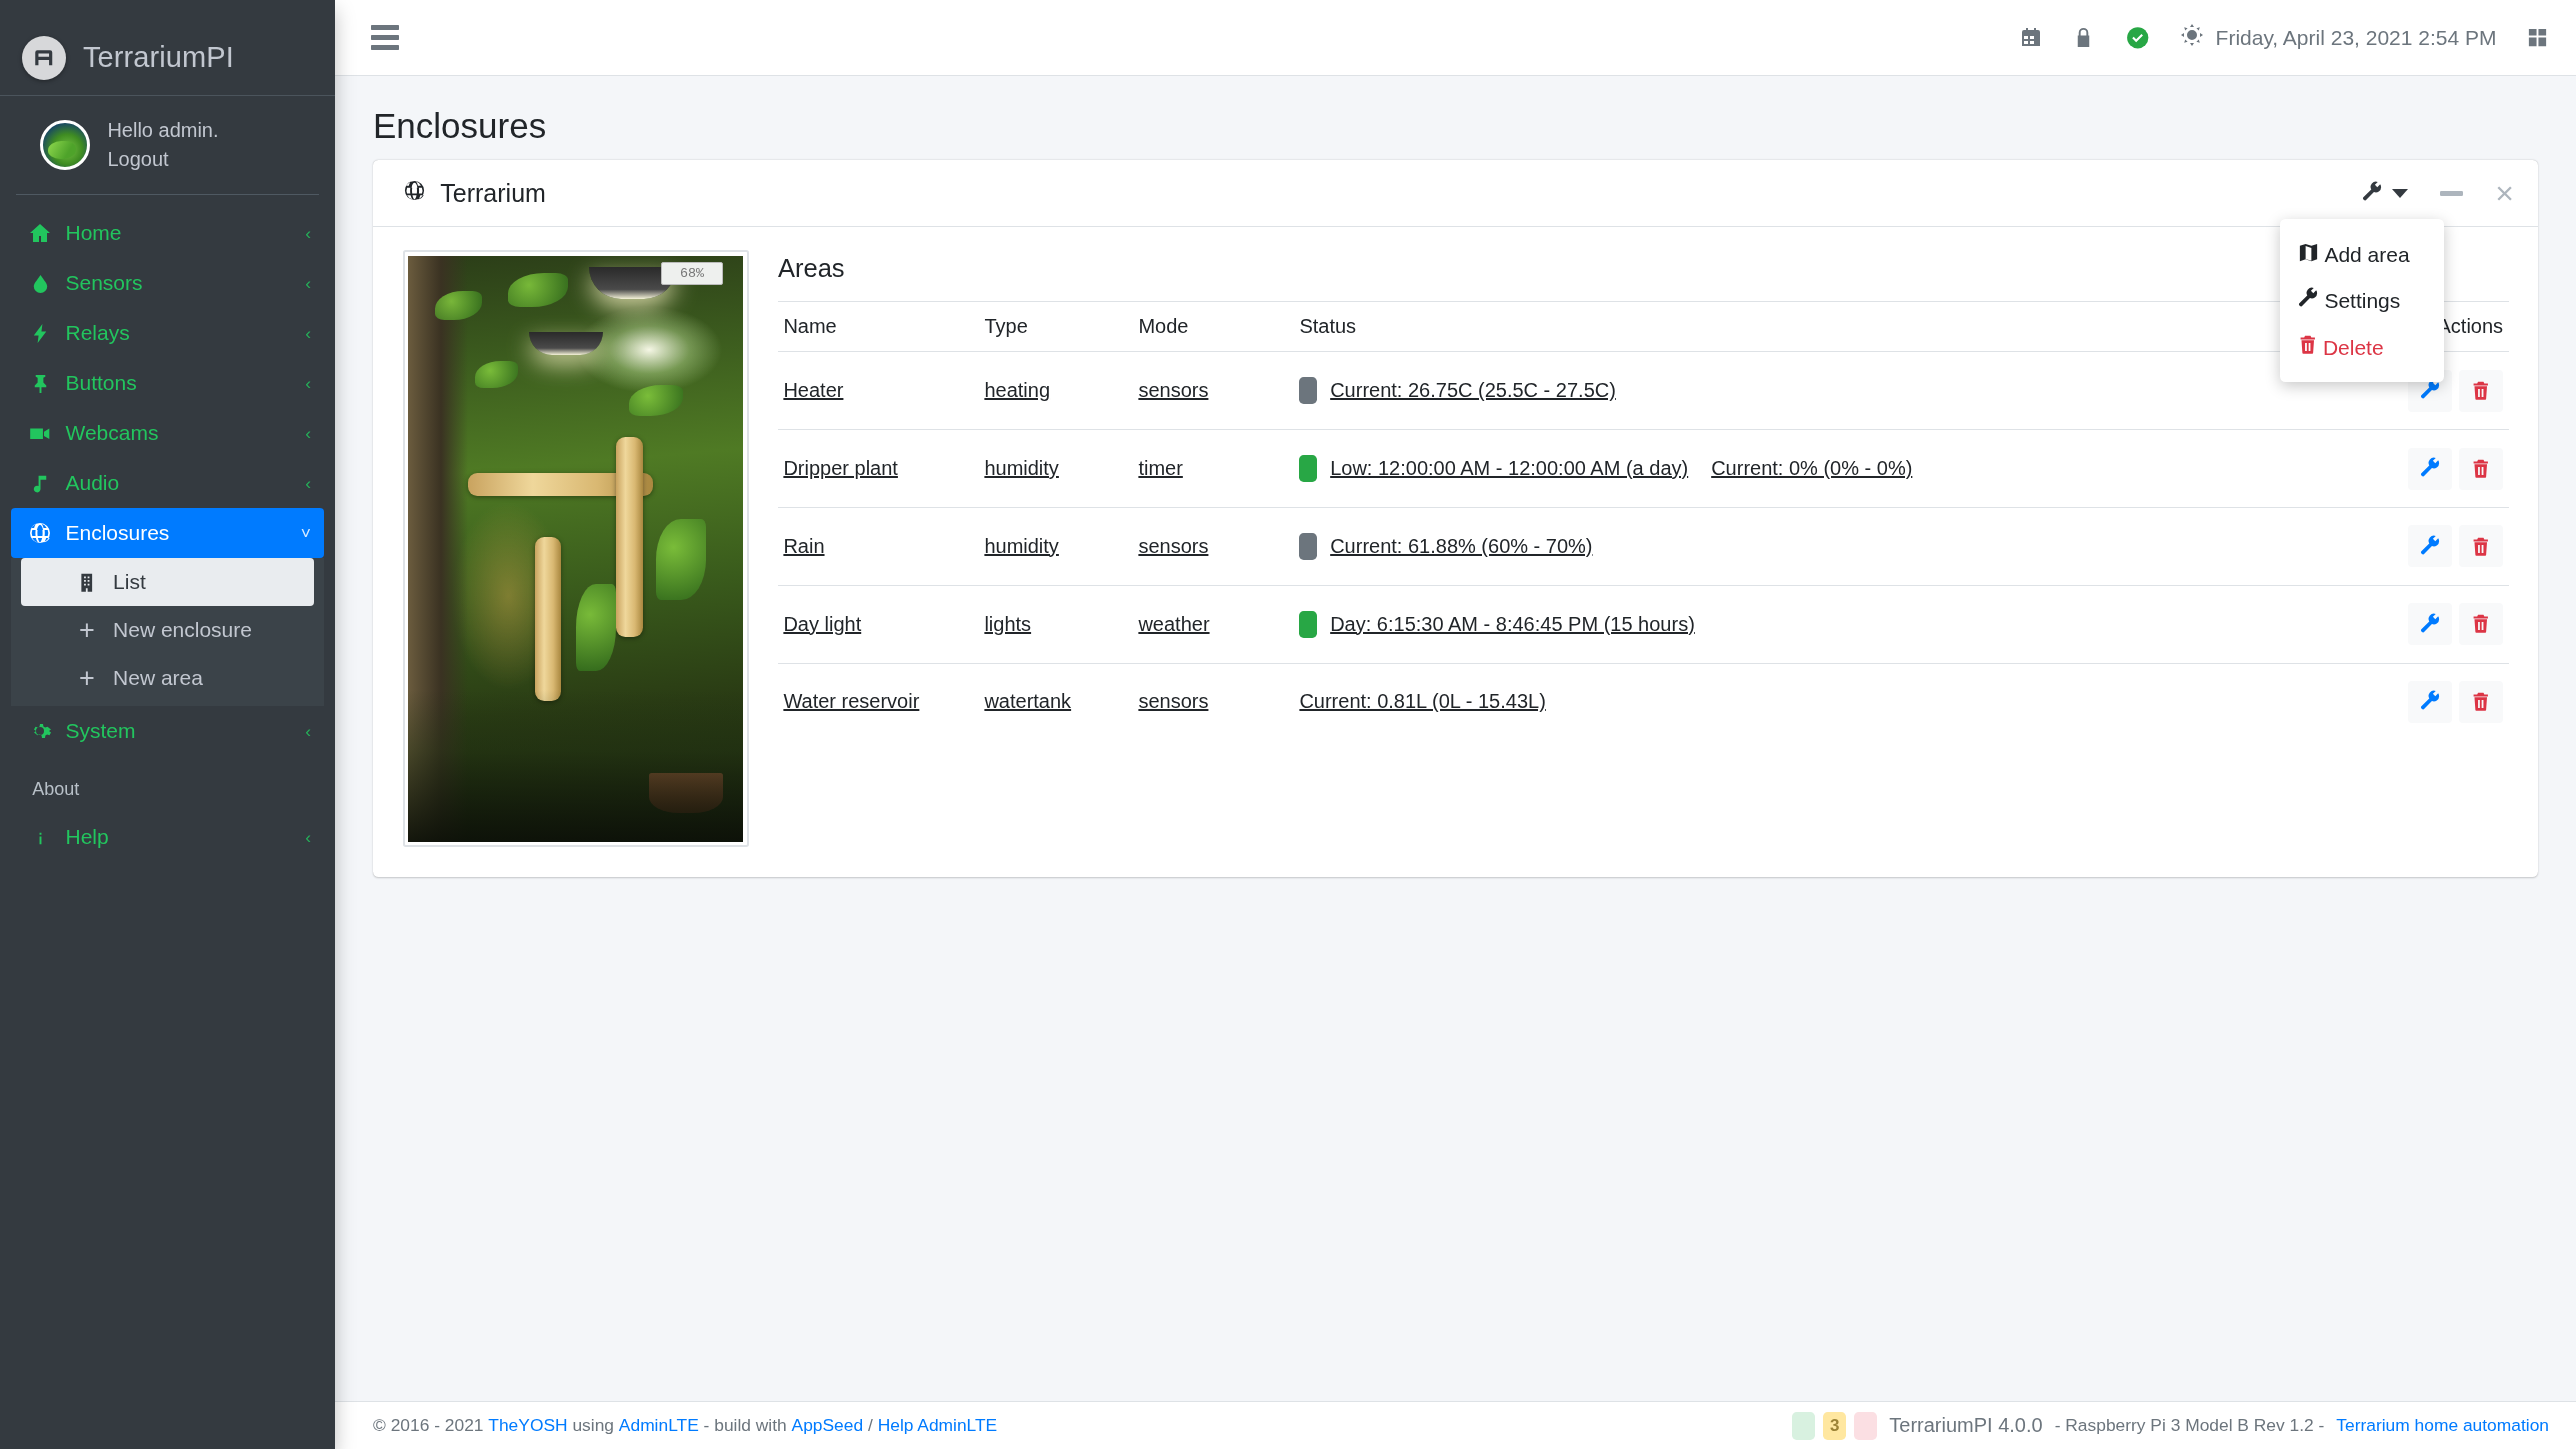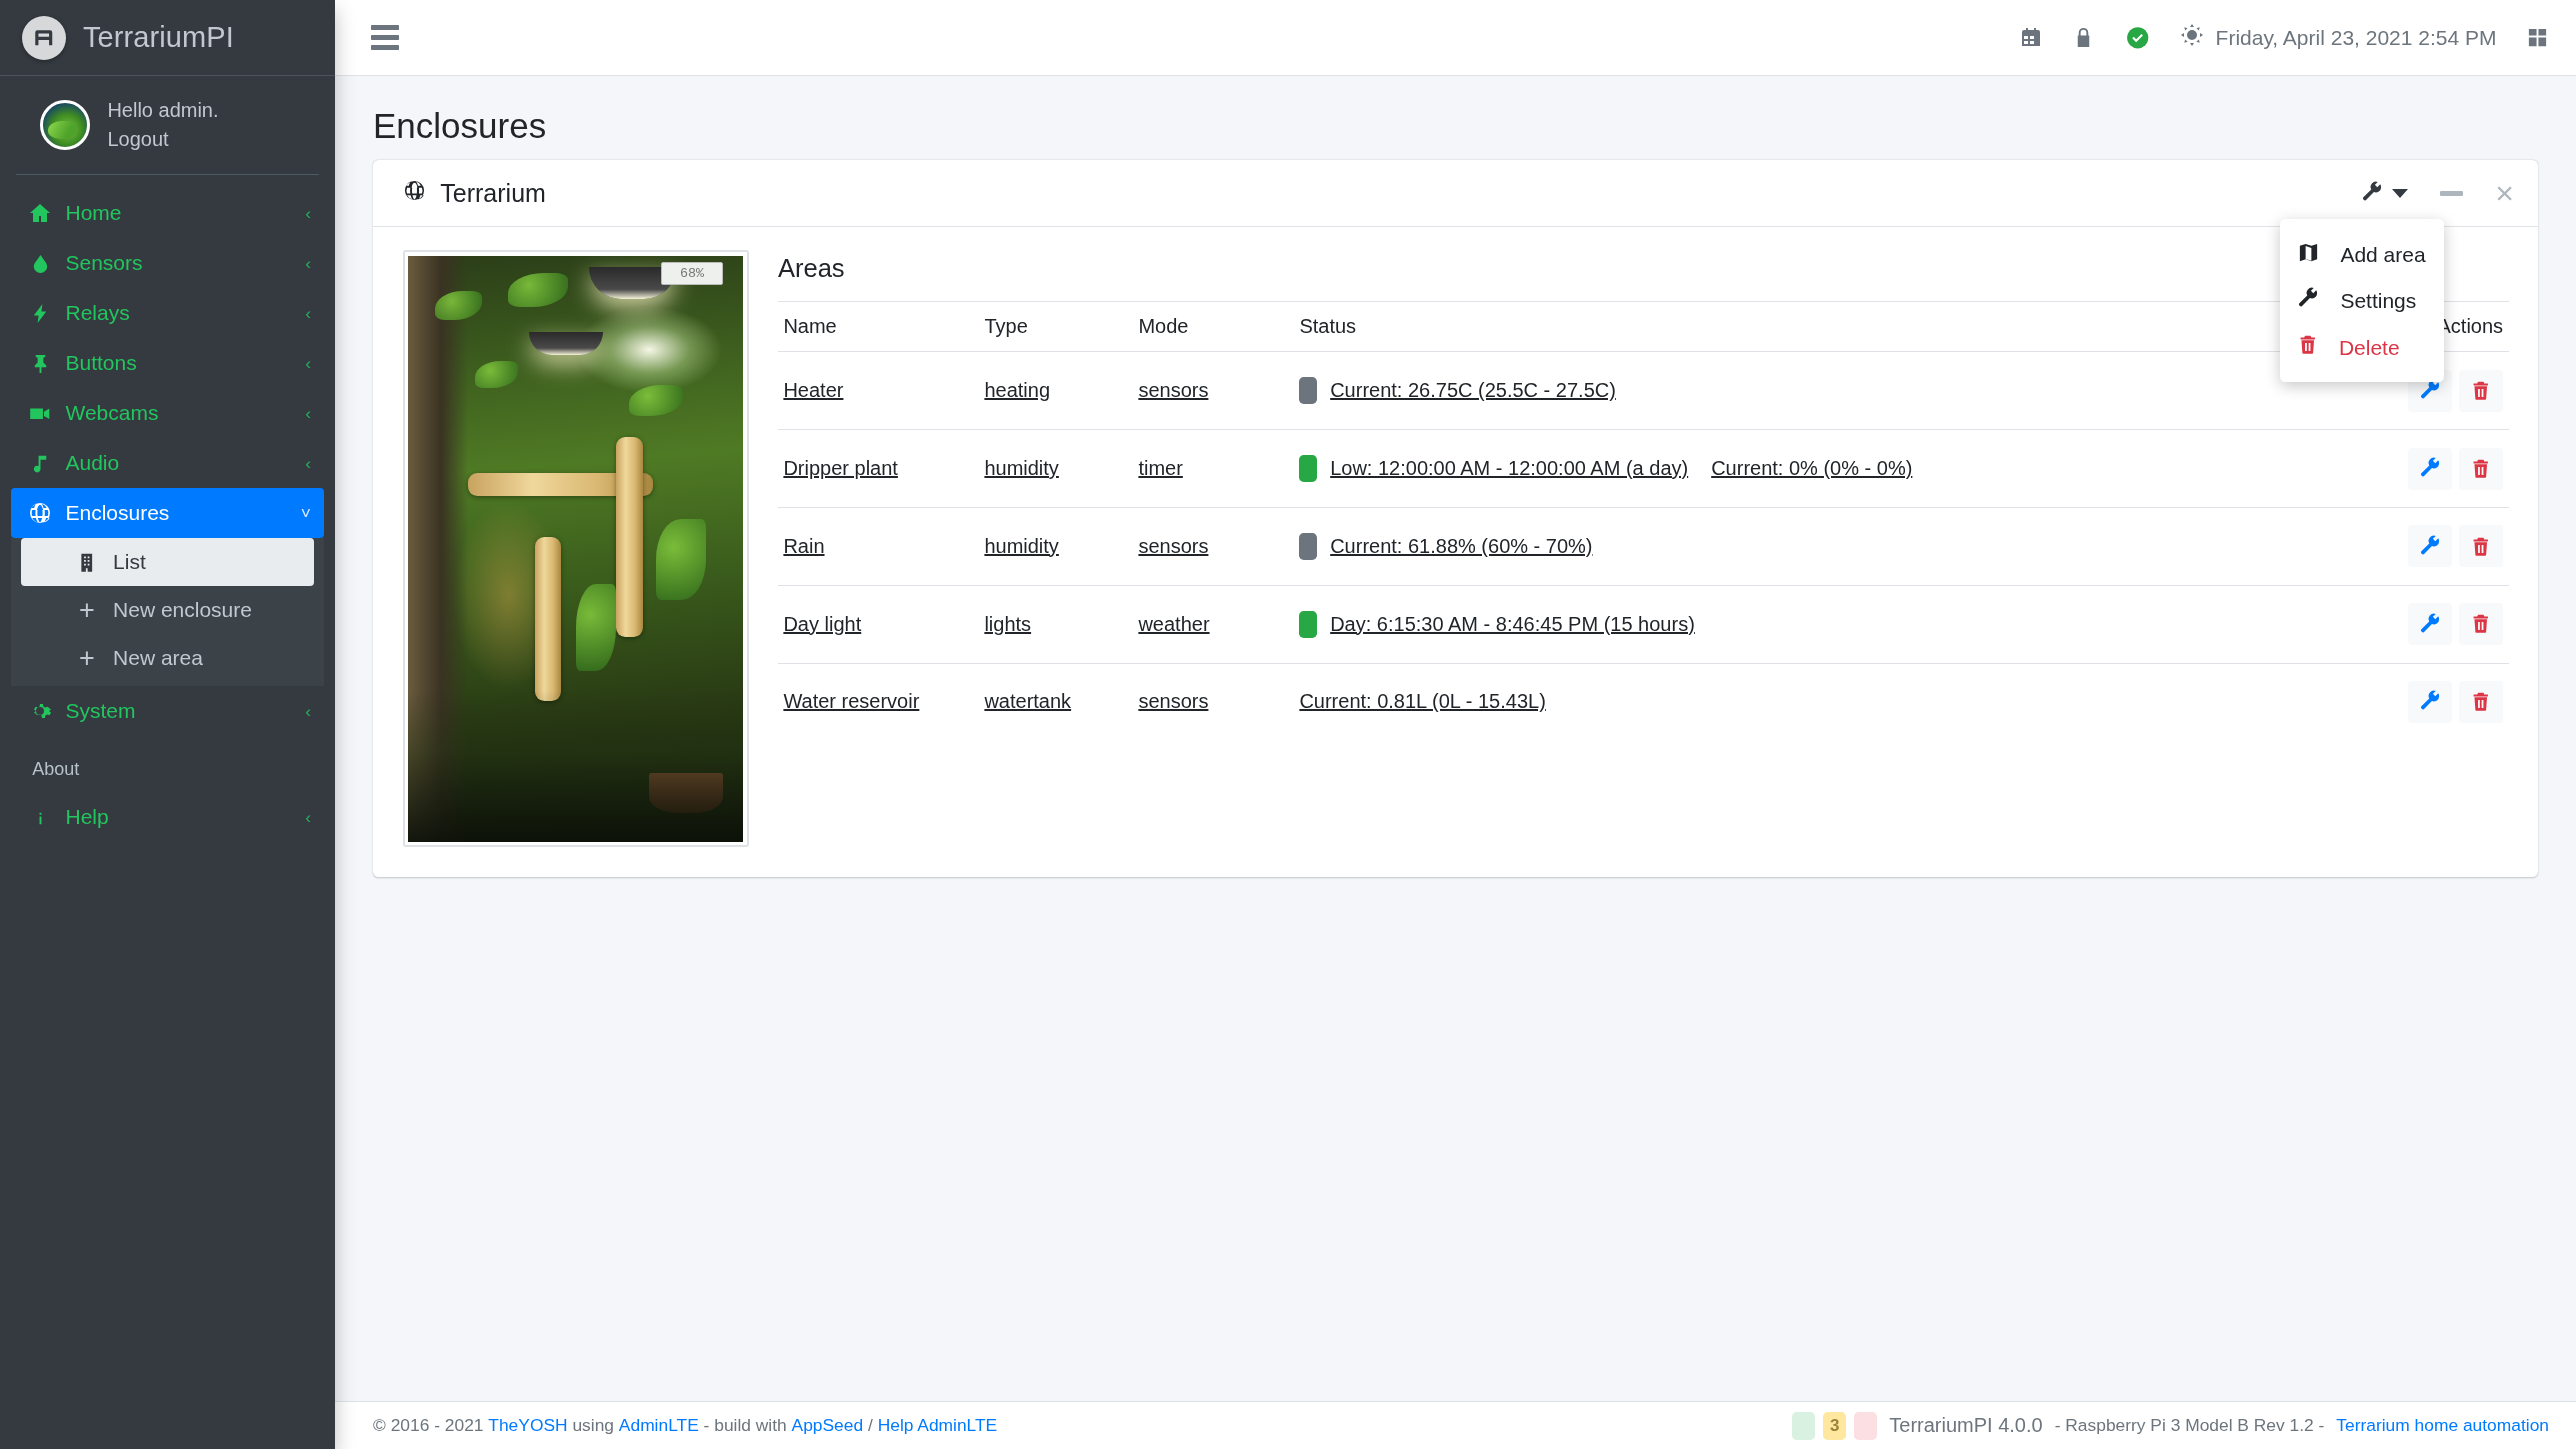--- a/index.html
+++ b/index.html
@@ -16,20 +16,21 @@
     width: 335px; height: 1449px;
     background: #343a40;
     z-index: 30;
     box-shadow: 0 9.4px 19px rgba(0,0,0,.25);
   }
   .brand {
     height: 76px;
     display: flex; align-items: center;
     padding-left: 21.5px;
     border-bottom: 0.7px solid #4b545c;
+    margin-top: 20px;
   }
   .brand-logo {
     width: 44px; height: 44px; border-radius: 50%;
     background: #d7d8da;
     display: flex; align-items: center; justify-content: center;
     box-shadow: 0 1.3px 4px rgba(0,0,0,.35);
     flex: 0 0 auto;
   }
   .brand-title {
     margin-left: 17.4px;
@@ -228,21 +229,21 @@
 
   
   .dropdown-menu {
     position: absolute; right: 94px; top: 59px;
     width: 164px; background: #fff;
     border-radius: 5.4px;
     box-shadow: 0 4px 14.8px rgba(0,0,0,.22);
     padding: 12px 0; z-index: 50;
   }
   .dd-item {
-    display: flex; align-items: center; gap: 20px;
+    display: flex; align-items: center; gap: 4px;
     padding: 9.4px 17.4px; font-size: 21px; color: #212529; cursor: pointer;
   }
   .dd-item svg { fill: currentColor; flex: 0 0 auto; }
   .dd-item.danger { color: #dc3545; }
 
   
   .footer {
     position: absolute; left: 335px; right: 0; bottom: 0;
     height: 48px; background: #fff;
     border-top: 0.7px solid #dee2e6;

